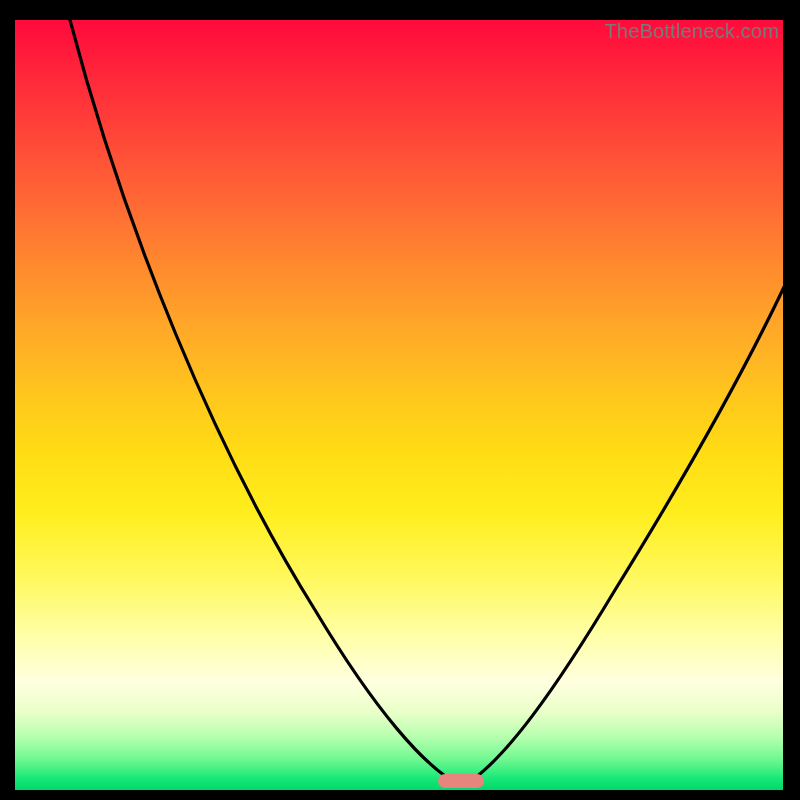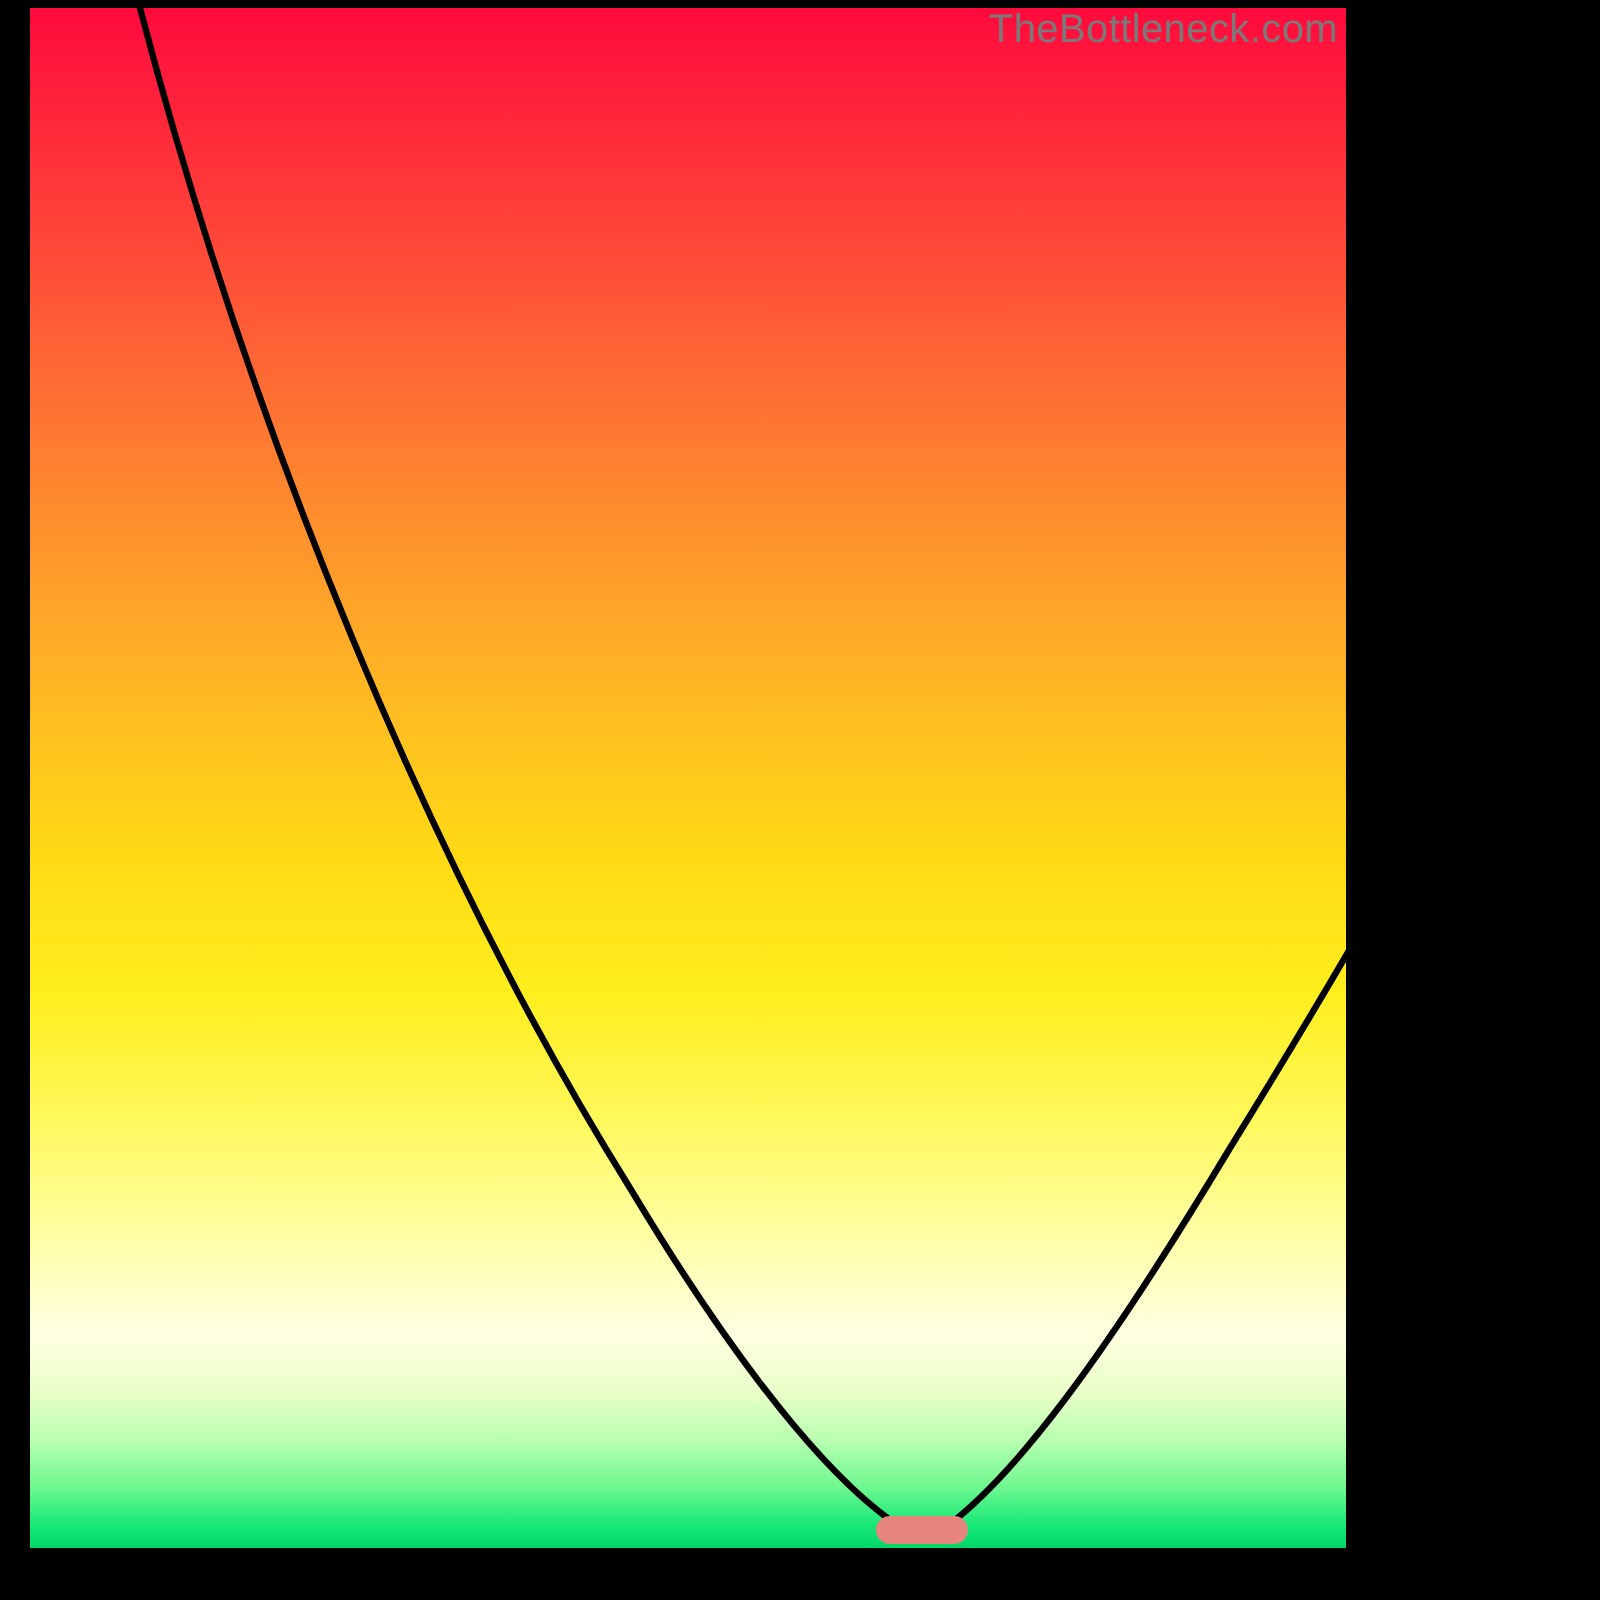--- a/index.html
+++ b/index.html
@@ -13,22 +13,22 @@
   }
   .frame {
     position: relative;
     width: 800px;
     height: 800px;
     background: #000;
   }
   .plot-area {
     position: absolute;
     left: 15px;
-    top: 4px;
-    width: 658px;
+    top: 20px;
+    width: 768px;
     height: 770px;
     background: linear-gradient(to bottom,
       #ff0a3c 0%,
       #ff2a3a 8%,
       #ff4a38 16%,
       #ff6a34 24%,
       #ff8a2e 32%,
       #ffa828 40%,
       #ffc41e 48%,
       #ffdc14 56%,

